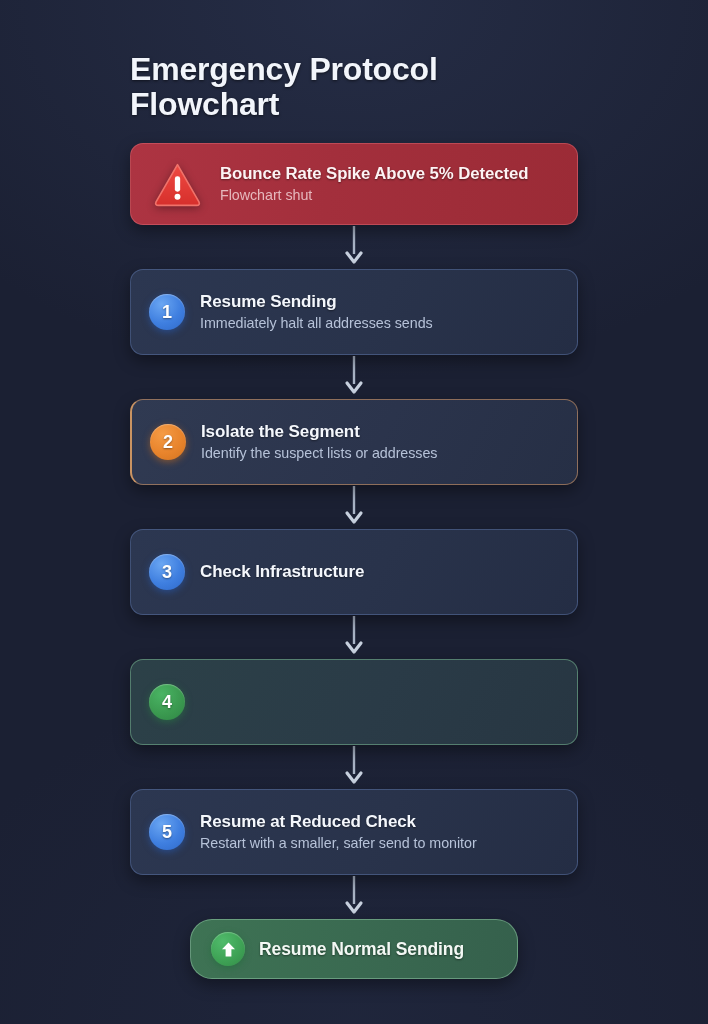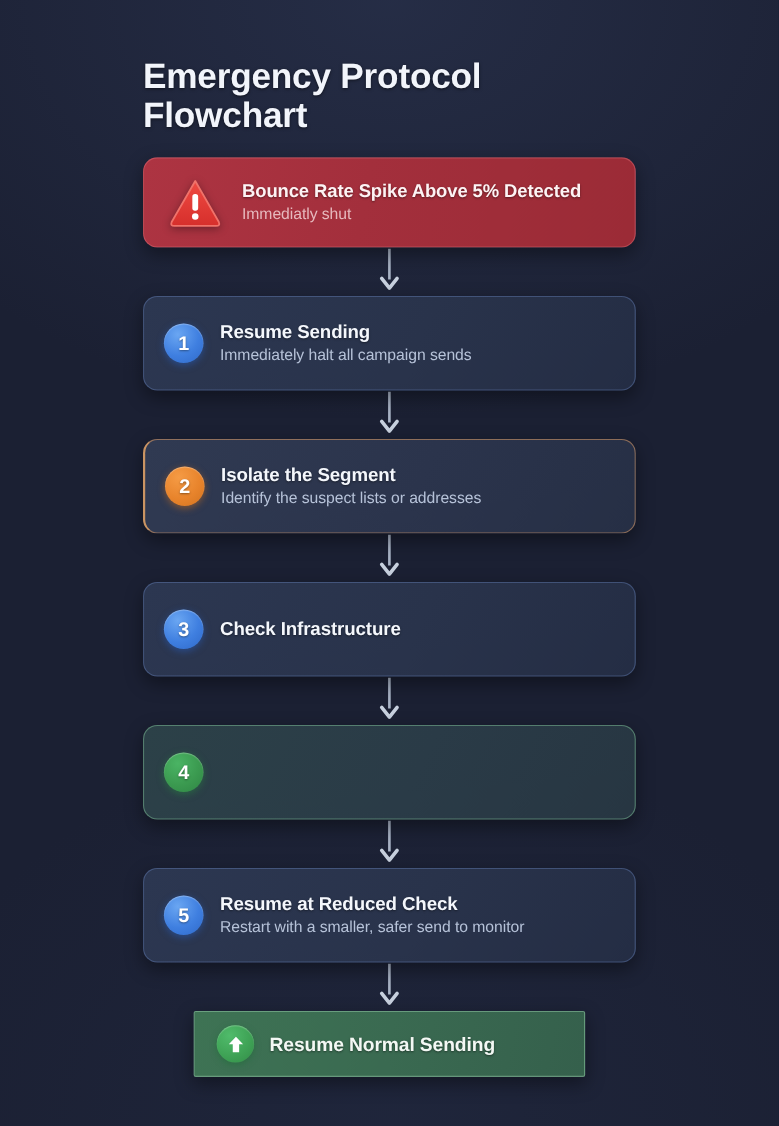--- a/index.html
+++ b/index.html
@@ -75,24 +75,24 @@
     border-left: 2px solid rgba(232,166,104,0.85);
     background: linear-gradient(118deg, #303a52 0%, #2b344c 55%, #262f45 100%);
   }
   .card.step.accent-green {
     border: 1px solid rgba(124,190,150,0.52);
     background: linear-gradient(118deg, #2c4148 0%, #2a3b47 55%, #273642 100%);
   }
 
   
   .card.final {
-    width: 356px;
+    width: 328px;
     height: 60px;
     margin: 0 auto;
-    border-radius: 2px;
+    border-radius: 22px;
     background: linear-gradient(100deg, #3e7354 0%, #3a6a51 50%, #35604c 100%);
     border: 1px solid rgba(150,205,170,0.50);
     padding: 0 20px;
     gap: 14px;
     justify-content: flex-start;
   }
 
   
   .badge {
     flex: 0 0 auto;
@@ -187,36 +187,36 @@
           <stop offset="0%" stop-color="#ef4a42"></stop>
           <stop offset="100%" stop-color="#d62f2c"></stop>
         </linearGradient>
       </defs>
       <path d="M24 4.5 L45 41 Q46.5 44.5 42.5 44.5 L5.5 44.5 Q1.5 44.5 3 41 Z" fill="url(#wg)" stroke="#f0726a" stroke-width="1.6" stroke-linejoin="round"></path>
       <rect x="21.4" y="16" width="5.2" height="15" rx="2.4" fill="#ffffff"></rect>
       <circle cx="24" cy="36" r="2.9" fill="#ffffff"></circle>
     </svg>
     <div class="txt">
       <div class="ttl">Bounce Rate Spike Above 5% Detected</div>
-      <div class="sub">Immediatly shut</div>
+      <div class="sub">Flowchart shut</div>
     </div>
   </div>
 
   <div class="conn">
     <svg width="20" height="42" viewBox="0 0 20 42">
       <line x1="10" y1="0" x2="10" y2="28" stroke="#a9b4c6" stroke-width="2.4"></line>
       <path d="M3 27 L10 36 L17 27" fill="none" stroke="#c7d0de" stroke-width="3.2" stroke-linecap="round" stroke-linejoin="round"></path>
     </svg>
   </div>
 
   <div class="card step">
     <div class="badge blue">1</div>
     <div class="txt">
       <div class="ttl">Resume Sending</div>
-      <div class="sub">Immediately halt all campaign sends</div>
+      <div class="sub">Immediately halt all addresses sends</div>
     </div>
   </div>
 
   <div class="conn">
     <svg width="20" height="42" viewBox="0 0 20 42">
       <line x1="10" y1="0" x2="10" y2="28" stroke="#a9b4c6" stroke-width="2.4"></line>
       <path d="M3 27 L10 36 L17 27" fill="none" stroke="#c7d0de" stroke-width="3.2" stroke-linecap="round" stroke-linejoin="round"></path>
     </svg>
   </div>
 

